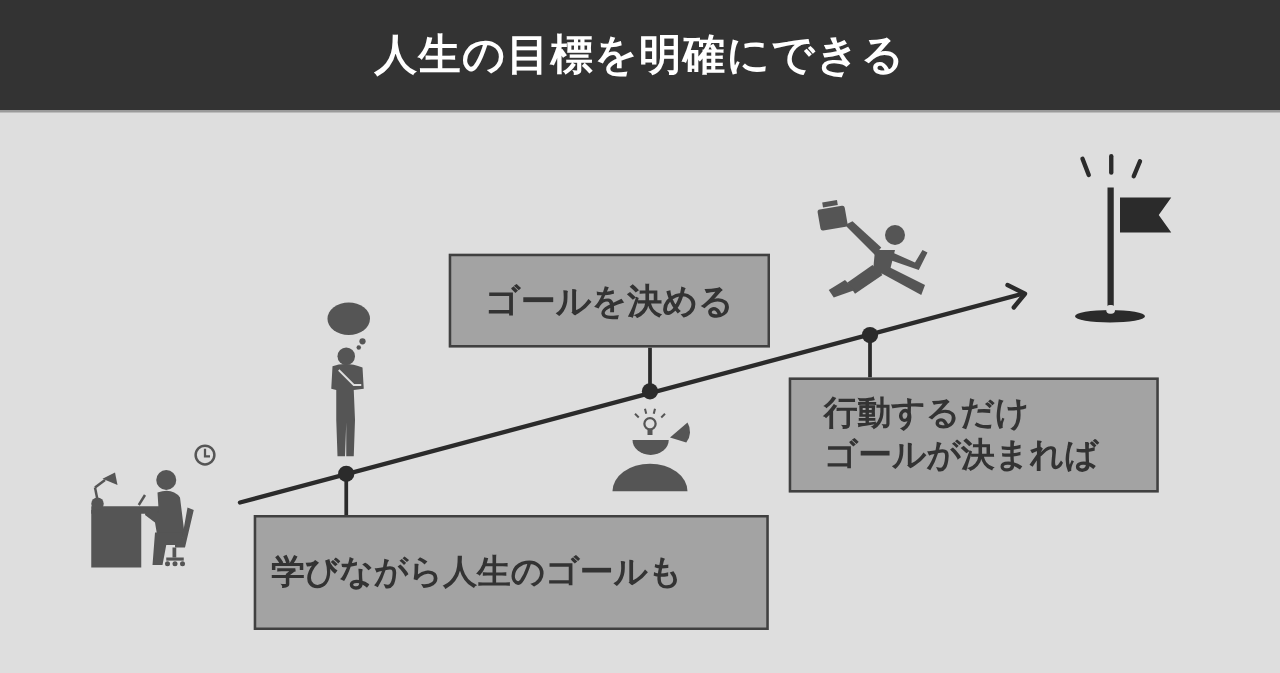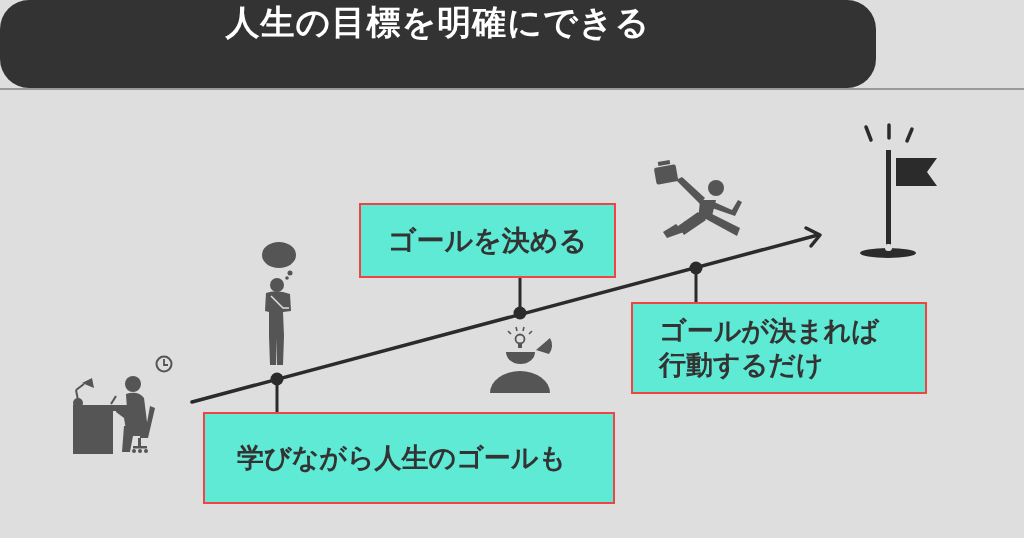--- a/index.html
+++ b/index.html
@@ -1,25 +1,25 @@
 <!DOCTYPE html>
 <html><head>
 <meta charset="utf-8">
 <style>
   html,body{margin:0;padding:0;}
   body{width:1024px;height:538px;background:#dedede;position:relative;overflow:hidden;font-family:"DejaVu Sans","Liberation Sans",sans-serif;}
-  .header{position:absolute;left:0;top:0;width:876px;height:88px;background:#333333;display:flex;justify-content:center;border-radius:29px;}
+  .header{position:absolute;left:0;top:0;width:1024px;height:88px;background:#333333;display:flex;align-items:center;justify-content:center;}
   .header-title{color:#ffffff;font-size:34px;font-weight:bold;letter-spacing:1px;}
   .header-line{position:absolute;left:0;top:88px;width:1024px;height:2px;background:#9a9a9a;}
   svg.diagram{position:absolute;left:0;top:0;}
-  .box{position:absolute;background:#5eead4;border:2px solid #ef4444;box-sizing:border-box;color:#333333;font-weight:bold;display:flex;align-items:center;}
+  .box{position:absolute;background:#a3a3a3;border:2px solid #404040;box-sizing:border-box;color:#333333;font-weight:bold;display:flex;align-items:center;}
   .box span{display:block;line-height:1.25;}
   .box1{left:359px;top:203px;width:257px;height:75px;justify-content:center;font-size:28px;}
   .box2{left:631px;top:302px;width:296px;height:92px;padding-left:26px;font-size:27px;}
-  .box3{left:203px;top:412px;width:412px;height:92px;padding-left:32px;font-size:27px;}
+  .box3{left:203px;top:412px;width:412px;height:92px;padding-left:12px;font-size:27px;}
 </style>
 </head>
 <body>
 
 <div class="header">
   <div class="header-title">人生の目標を明確にできる</div>
 </div>
 <div class="header-line"></div>
 
 <svg class="diagram" width="1024" height="538" viewBox="0 0 1024 538">
@@ -126,22 +126,22 @@
     <rect x="885" y="244" width="7" height="7" rx="3" fill="#dedede"></rect>
   </g>
 </svg>
 
 <div class="box box1">
   <span>ゴールを決める</span>
 </div>
 
 <div class="box box2">
   <div>
+    <span>行動するだけ</span>
     <span>ゴールが決まれば</span>
-    <span>行動するだけ</span>
   </div>
 </div>
 
 <div class="box box3">
   <div>
     <span>学びながら人生のゴールも</span>
   </div>
 </div>
 
 </body></html>

